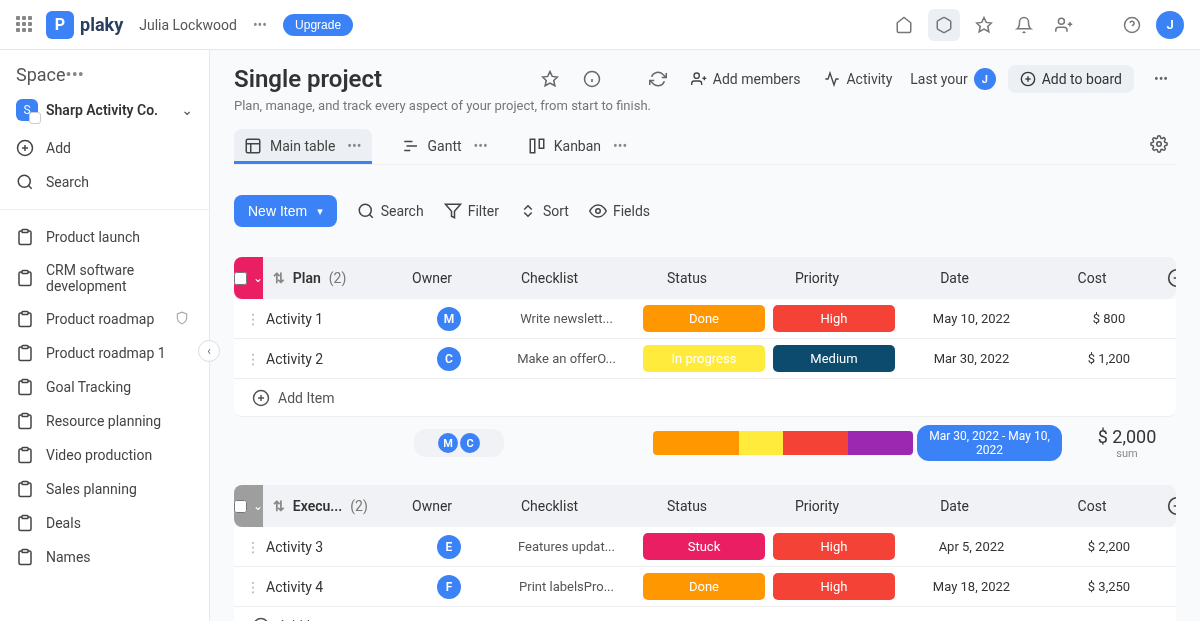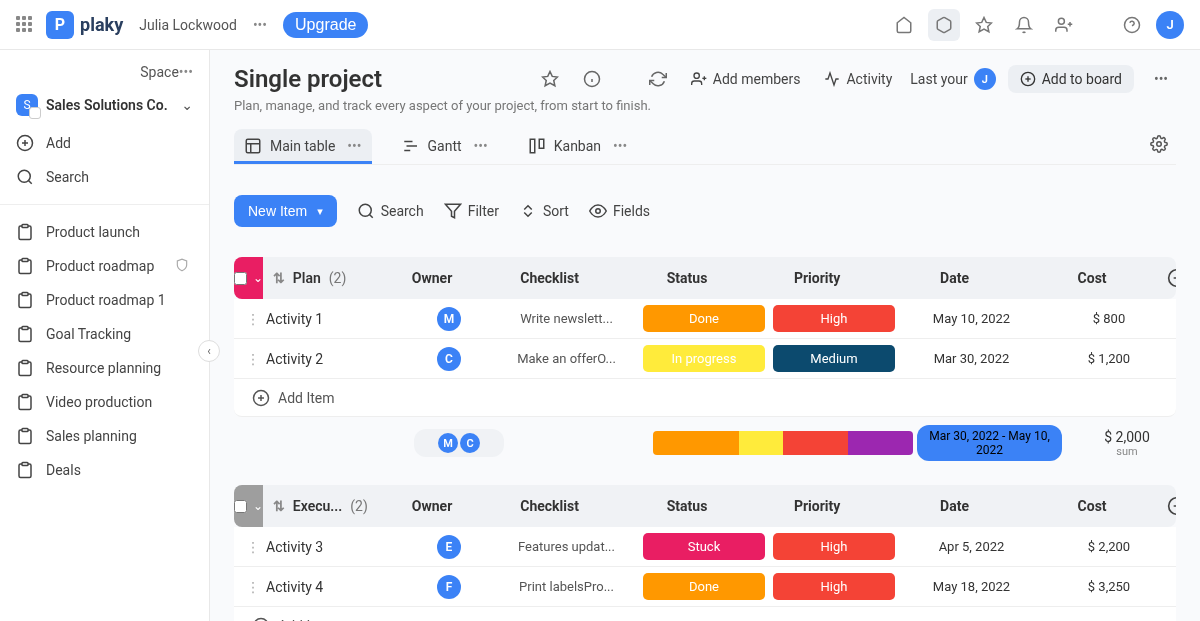--- a/index.html
+++ b/index.html
@@ -6,33 +6,33 @@
 body { font-family: -apple-system, BlinkMacSystemFont, "Segoe UI", Roboto, sans-serif; font-size: 14px; color: #333; background: #f5f6f8; width: 1200px; height: 621px; overflow: hidden; }
 
 
 .topbar { display: flex; align-items: center; height: 50px; padding: 0 16px; background: #fff; border-bottom: 1px solid #e8e8e8; gap: 12px; }
 .apps-icon { width: 18px; height: 18px; display: grid; grid-template-columns: repeat(3,4px); grid-template-rows: repeat(3,4px); gap: 2px; cursor: pointer; }
 .apps-icon span { background: #888; border-radius: 1px; }
 .logo { display: flex; align-items: center; gap: 6px; font-weight: 700; font-size: 18px; color: #2a3f5f; }
 .logo-box { width: 28px; height: 28px; background: #3b82f6; border-radius: 6px; display: flex; align-items: center; justify-content: center; color: #fff; font-size: 16px; font-weight: 700; }
 .username { color: #555; font-size: 14px; margin-left: 4px; }
 .topbar .dots { color: #888; cursor: pointer; padding: 4px; }
-.upgrade-btn { background: #3b82f6; color: #fff; border: none; border-radius: 14px; padding: 4px 12px; font-size: 16px; cursor: pointer; }
+.upgrade-btn { background: #3b82f6; color: #fff; border: none; border-radius: 14px; padding: 4px 12px; font-size: 12px; cursor: pointer; }
 .topbar-spacer { flex: 1; }
 .topbar-icons { display: flex; gap: 8px; align-items: center; }
 .top-icon { width: 32px; height: 32px; display: flex; align-items: center; justify-content: center; color: #777; cursor: pointer; border-radius: 6px; }
 .top-icon.active { background: #eceff3; }
 .avatar { width: 28px; height: 28px; border-radius: 50%; background: #3b82f6; color: #fff; display: flex; align-items: center; justify-content: center; font-size: 13px; font-weight: 600; }
 
 .layout { display: flex; height: calc(621px - 50px); }
 
 
 .sidebar { width: 210px; background: #fff; border-right: 1px solid #e8e8e8; display: flex; flex-direction: column; position: relative; }
 .collapse-btn { position: absolute; right: -11px; top: 290px; width: 22px; height: 22px; border-radius: 50%; background: #fff; border: 1px solid #ddd; display: flex; align-items: center; justify-content: center; cursor: pointer; z-index: 5; font-size: 12px; color: #666; }
-.space-header { display: flex; align-items: center; justify-content: flex-end; padding: 14px 16px 8px; color: #555; font-size: 14px; }
+.space-header { display: flex; align-items: center; justify-content: flex-start; padding: 14px 16px 8px; color: #555; font-size: 18px; }
 .space-row { display: flex; align-items: center; gap: 8px; padding: 6px 16px 10px; cursor: pointer; }
 .space-badge { width: 22px; height: 22px; border-radius: 6px; background: #3b82f6; color: #fff; font-size: 12px; display: flex; align-items: center; justify-content: center; position: relative; }
 .space-badge::after { content: ""; position: absolute; width: 10px; height: 10px; background: #fff; border: 1px solid #ccc; border-radius: 3px; right: -3px; bottom: -3px; }
 .space-name { flex: 1; font-weight: 600; font-size: 14px; }
 .chev { color: #555; }
 .sb-action { display: flex; align-items: center; gap: 12px; padding: 8px 16px; color: #444; cursor: pointer; }
 .sb-action svg, .sb-item svg { flex-shrink: 0; }
 .sb-divider { border-top: 1px solid #eee; margin: 10px 0; }
 .sb-list { flex: 1; overflow-y: auto; padding-right: 4px; }
 .sb-item { display: flex; align-items: center; gap: 12px; padding: 8px 16px; color: #444; cursor: pointer; font-size: 14px; }
@@ -65,21 +65,21 @@
 
 .group { margin-bottom: 22px; }
 .grp-header { display: flex; align-items: center; border-radius: 8px; overflow: hidden; background: #f0f2f5; height: 42px; }
 .grp-accent { width: 56px; height: 100%; display: flex; align-items: center; justify-content: center; gap: 6px; color: #fff; }
 .grp-accent.pink { background: #e91e63; }
 .grp-accent.gray { background: #9e9e9e; }
 .grp-accent input { accent-color: #fff; }
 .grp-accent .chev-d { font-size: 12px; cursor: pointer; }
 .grp-name-cell { flex: 0 0 124px; display: flex; align-items: center; gap: 8px; padding-left: 10px; font-weight: 600; }
 .grp-count { color: #777; font-weight: 400; }
-.col-head { text-align: center; font-weight: 700; color: #333; }
+.col-head { text-align: center; font-weight: 400; color: #333; }
 .col-owner { flex: 0 0 90px; }
 .col-check { flex: 0 0 145px; }
 .col-status { flex: 0 0 130px; }
 .col-prio { flex: 0 0 130px; }
 .col-date { flex: 0 0 145px; }
 .col-cost { flex: 0 0 130px; }
 .col-add { flex: 0 0 40px; display: flex; align-items: center; justify-content: center; }
 
 .row { display: flex; align-items: center; height: 40px; background: #fff; border-bottom: 1px solid #eee; }
 .row .accent-strip { width: 6px; height: 100%; margin-right: 12px; border-radius: 3px; }
@@ -98,23 +98,23 @@
 .row-end { flex: 0 0 40px; }
 
 .add-item-row { display: flex; align-items: center; height: 38px; background: #fff; color: #555; gap: 8px; padding-left: 18px; cursor: pointer; border-bottom: 1px solid #eee; border-radius: 0 0 8px 8px; }
 
 .summary { display: flex; align-items: center; height: 40px; margin-top: 6px; }
 .summary .sum-owner { flex: 0 0 90px; display: flex; justify-content: center; gap: 2px; background: #f0f2f5; border-radius: 12px; padding: 4px 0; }
 .summary .sum-spacer-l { flex: 0 0 180px; }
 .sum-bar { flex: 0 0 260px; display: flex; height: 24px; border-radius: 4px; overflow: hidden; margin: 0 4px; }
 .sum-bar div { height: 100%; }
 .sum-date { flex: 0 0 145px; }
-.date-range { background: #3b82f6; color: #000000; font-size: 12px; border-radius: 12px; padding: 4px 10px; text-align: center; }
+.date-range { background: #3b82f6; color: #ffffff; font-size: 12px; border-radius: 12px; padding: 4px 10px; text-align: center; }
 .sum-cost { flex: 0 0 130px; text-align: center; }
-.sum-cost .val { font-size: 14px; }
+.sum-cost .val { font-size: 18px; }
 .sum-cost .lbl { font-size: 11px; color: #888; }
 .sum-menu { flex: 0 0 40px; text-align: center; color: #888; cursor: pointer; }
 
 .sb-list::-webkit-scrollbar { width: 6px; }
 .sb-list::-webkit-scrollbar-thumb { background: #ddd; border-radius: 3px; }
 </style>
 </head>
 <body>
 
 <div class="topbar">
@@ -182,21 +182,21 @@
 <div class="layout">
 
   <div class="sidebar">
     <div class="collapse-btn">‹</div>
     <div class="space-header">
       <span>Space</span>
       <span class="dots" style="cursor:pointer;color:#888">•••</span>
     </div>
     <div class="space-row">
       <div class="space-badge">S</div>
-      <div class="space-name">Sales Solutions Co.</div>
+      <div class="space-name">Sharp Activity Co.</div>
       <span class="chev">⌄</span>
     </div>
     <div class="sb-action">
       <svg width="18" height="18" viewBox="0 0 24 24" fill="none" stroke="currentColor" stroke-width="2">
           <circle cx="12" cy="12" r="10"></circle>
           <line x1="12" y1="8" x2="12" y2="16"></line>
           <line x1="8" y1="12" x2="16" y2="12"></line>
         </svg>
       <span>Add</span>
     </div>
@@ -214,20 +214,27 @@
             <path d="M16 4h2a2 2 0 012 2v14a2 2 0 01-2 2H6a2 2 0 01-2-2V6a2 2 0 012-2h2"></path>
             <rect x="8" y="2" width="8" height="4" rx="1"></rect>
           </svg>
           <span>Product launch</span>
         </div>
         <div class="sb-item">
           <svg width="18" height="18" viewBox="0 0 24 24" fill="none" stroke="currentColor" stroke-width="2">
             <path d="M16 4h2a2 2 0 012 2v14a2 2 0 01-2 2H6a2 2 0 01-2-2V6a2 2 0 012-2h2"></path>
             <rect x="8" y="2" width="8" height="4" rx="1"></rect>
           </svg>
+          <span>CRM software development</span>
+        </div>
+        <div class="sb-item">
+          <svg width="18" height="18" viewBox="0 0 24 24" fill="none" stroke="currentColor" stroke-width="2">
+            <path d="M16 4h2a2 2 0 012 2v14a2 2 0 01-2 2H6a2 2 0 01-2-2V6a2 2 0 012-2h2"></path>
+            <rect x="8" y="2" width="8" height="4" rx="1"></rect>
+          </svg>
           <span>Product roadmap</span>
           <span class="shield"><svg width="14" height="14" viewBox="0 0 24 24" fill="none" stroke="currentColor" stroke-width="2">
               <path d="M12 22s8-4 8-10V5l-8-3-8 3v7c0 6 8 10 8 10z"></path>
             </svg></span>
         </div>
         <div class="sb-item">
           <svg width="18" height="18" viewBox="0 0 24 24" fill="none" stroke="currentColor" stroke-width="2">
             <path d="M16 4h2a2 2 0 012 2v14a2 2 0 01-2 2H6a2 2 0 01-2-2V6a2 2 0 012-2h2"></path>
             <rect x="8" y="2" width="8" height="4" rx="1"></rect>
           </svg>
@@ -260,20 +267,27 @@
             <rect x="8" y="2" width="8" height="4" rx="1"></rect>
           </svg>
           <span>Sales planning</span>
         </div>
         <div class="sb-item">
           <svg width="18" height="18" viewBox="0 0 24 24" fill="none" stroke="currentColor" stroke-width="2">
             <path d="M16 4h2a2 2 0 012 2v14a2 2 0 01-2 2H6a2 2 0 01-2-2V6a2 2 0 012-2h2"></path>
             <rect x="8" y="2" width="8" height="4" rx="1"></rect>
           </svg>
           <span>Deals</span>
+        </div>
+        <div class="sb-item">
+          <svg width="18" height="18" viewBox="0 0 24 24" fill="none" stroke="currentColor" stroke-width="2">
+            <path d="M16 4h2a2 2 0 012 2v14a2 2 0 01-2 2H6a2 2 0 01-2-2V6a2 2 0 012-2h2"></path>
+            <rect x="8" y="2" width="8" height="4" rx="1"></rect>
+          </svg>
+          <span>Names</span>
         </div>
       </div>
   </div>
 
   <div class="main">
     <div class="proj-header">
       <div class="proj-title">Single project</div>
       <div class="spacer"></div>
       <div class="hdr-icon">
           <svg width="18" height="18" viewBox="0 0 24 24" fill="none" stroke="currentColor" stroke-width="2">

